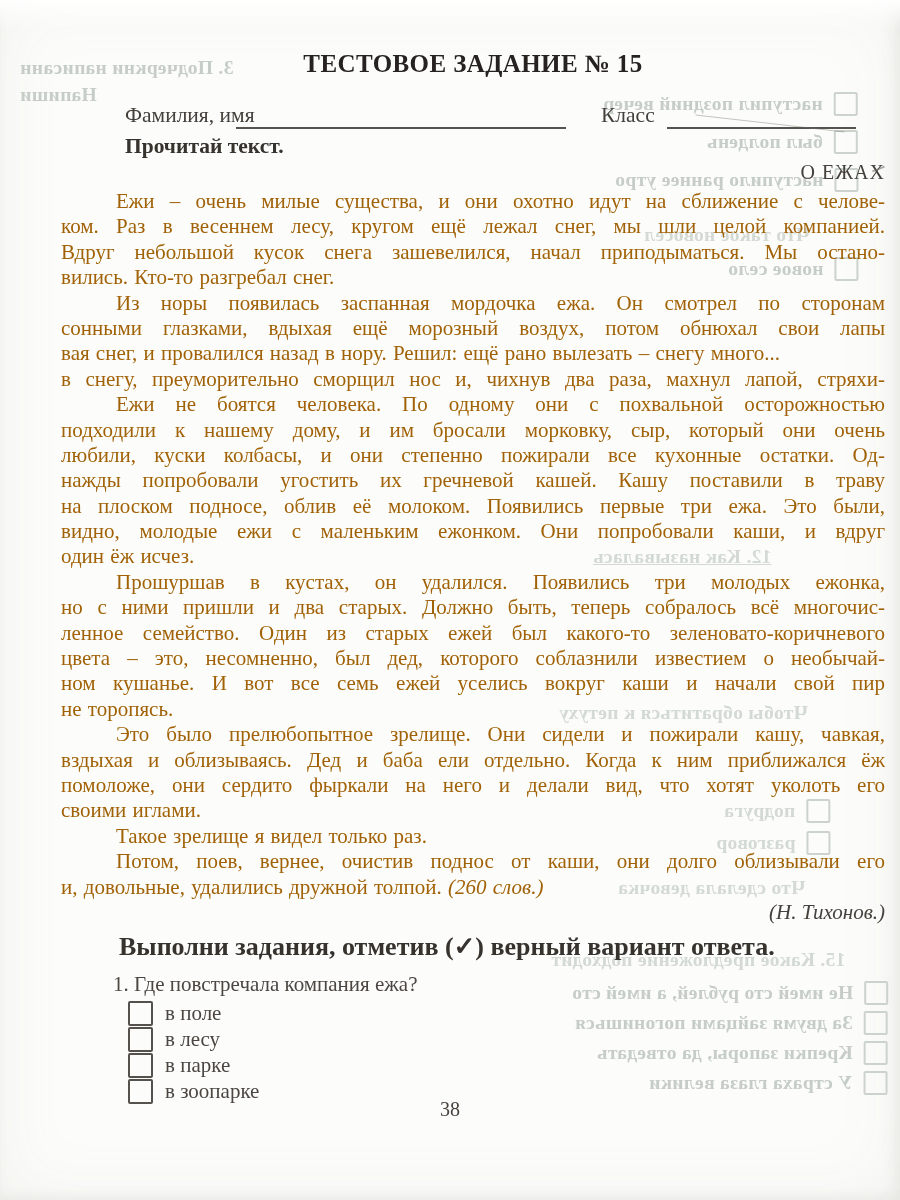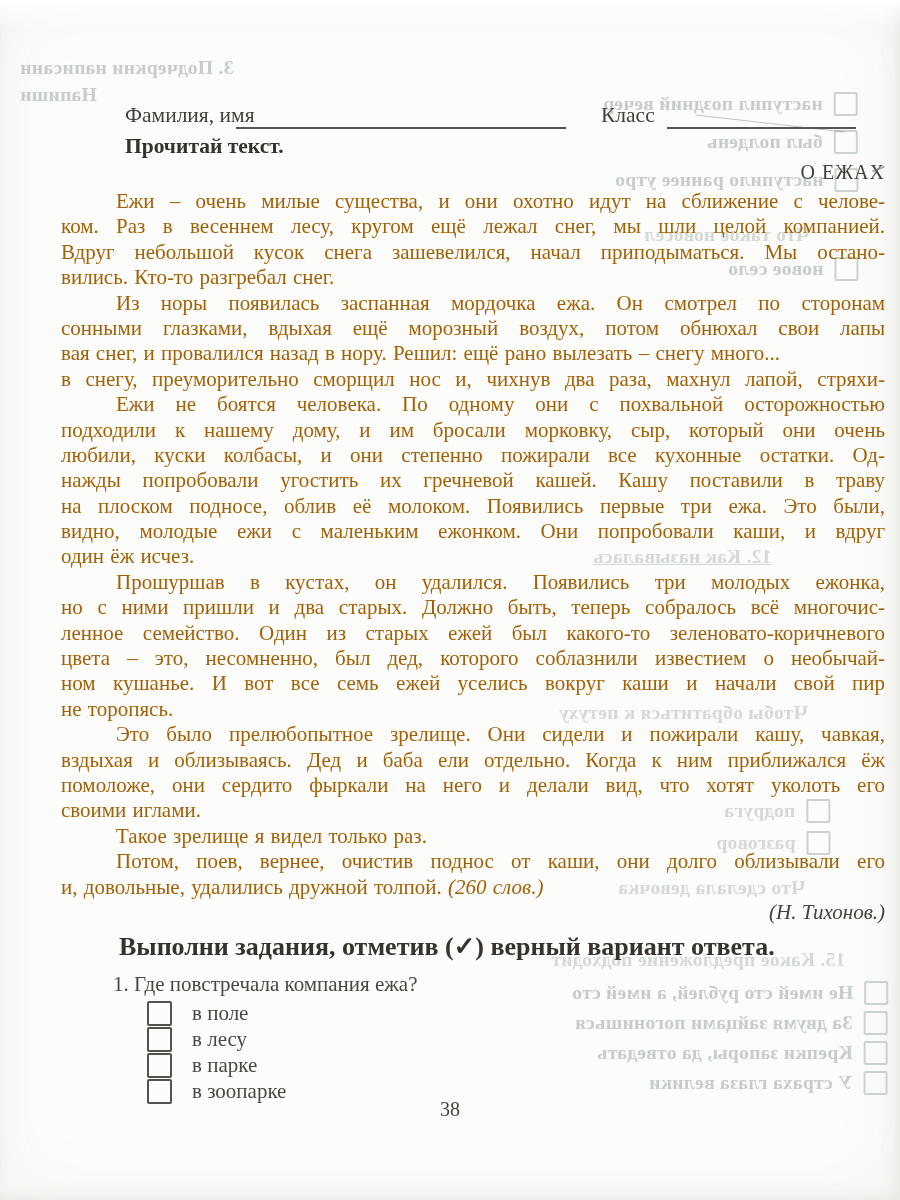--- a/index.html
+++ b/index.html
@@ -48,21 +48,21 @@
   .story-line{height:25.4px;line-height:25.4px;text-align:justify;text-align-last:justify;text-justify:inter-word;white-space:normal;overflow:visible;}
   .story-line.indent{padding-left:55px;}
   .story-line.endline{text-align-last:left;}
   .tail{font-style:italic;}
 
   .after-story{position:absolute;left:61px;top:900px;width:824px;font-size:21px;color:#4b4641;}
   .author-line{margin:0;line-height:25px;text-align:right;font-style:italic;color:#45413c;}
   .task-instr{margin:9px 0 0 58px;line-height:25px;font-weight:700;font-size:26px;color:#36322d;}
   .question-line{margin:13px 0 0 52px;line-height:25px;color:#4b4641;}
   .options{margin:3px 0 0 0;}
-  .option-row{display:flex;align-items:center;height:26px;margin-left:86px;gap:20px;}
+  .option-row{display:flex;align-items:center;height:26px;margin-left:67px;gap:12px;}
   .checkbox{width:21px;height:21px;border:2px solid #55524d;border-radius:2px;flex:none;background:transparent;}
   .option-label{line-height:26px;}
 
   .page-number{position:absolute;left:0;right:0;top:1098px;text-align:center;
     font-size:20px;color:#47423d;}
 
   
   .scratch{position:absolute;left:695px;top:123px;width:150px;height:0;
     border-top:1.5px solid rgba(110,110,104,.40);transform:rotate(6.5deg);}
   .tick{position:absolute;left:872px;top:168px;width:13px;height:0;
@@ -132,20 +132,21 @@
         <span class="bleed-box"></span>
         <span>Крепки запоры, да отведать</span>
       </div>
       <div class="bleed-row" style="top: 1071px; right: 12px;">
         <span class="bleed-box"></span>
         <span>У страха глаза велики</span>
       </div>
     </div>
 
   <div class="content">
+    <h1 class="doc-title">ТЕСТОВОЕ ЗАДАНИЕ № 15</h1>
 
     <span class="name-label">Фамилия, имя</span>
     <span class="fill-line name"></span>
     <span class="class-label">Класс</span>
     <span class="fill-line class"></span>
 
     <div class="read-instr">Прочитай текст.</div>
 
     <div class="story-title">О ЕЖАХ</div>
 

